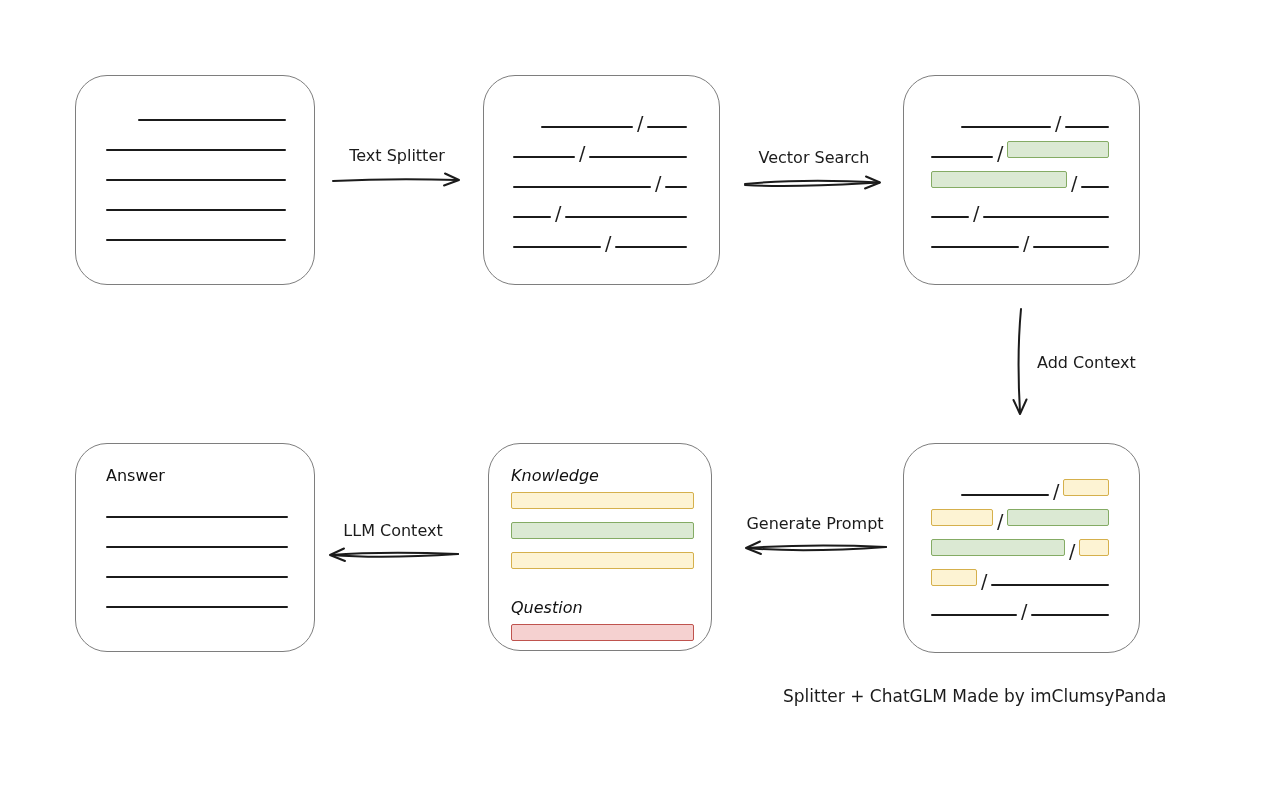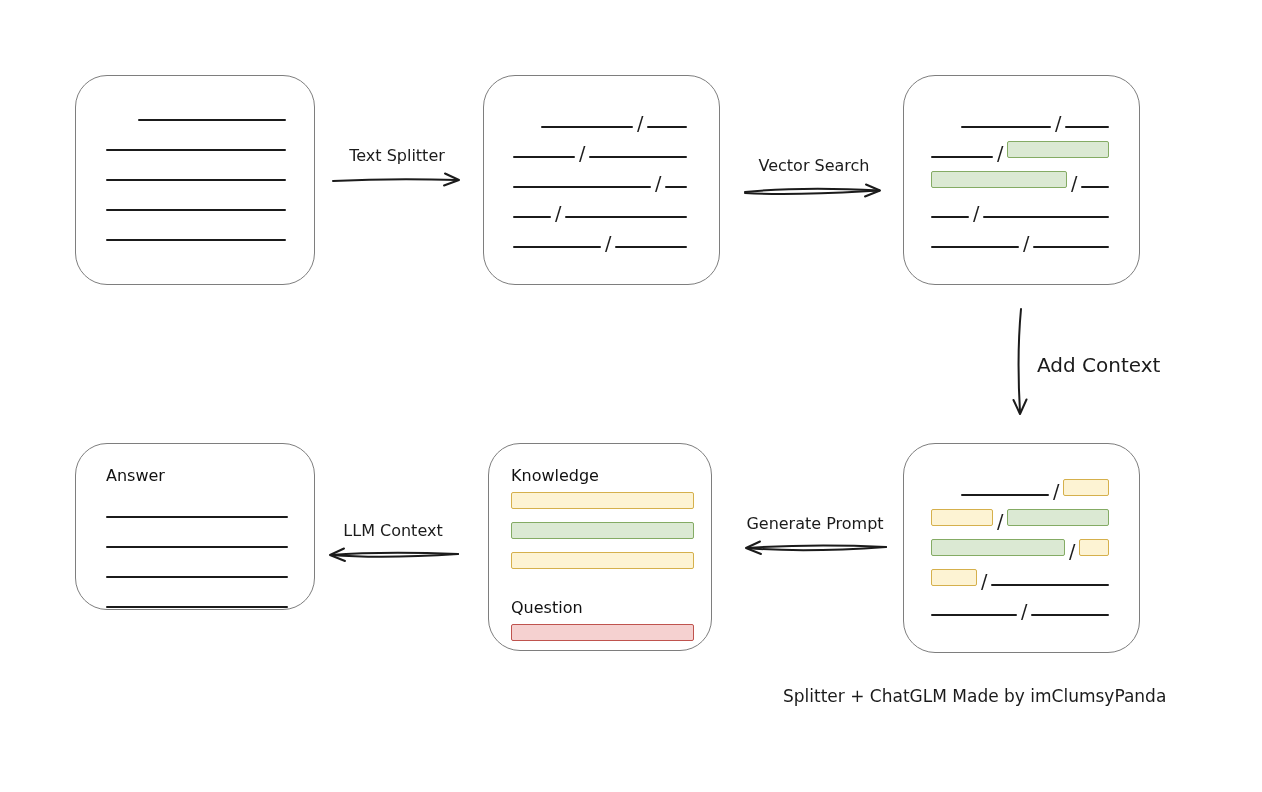--- a/index.html
+++ b/index.html
@@ -21,21 +21,21 @@
   .seg-slash {
     font-size:19px; line-height:15px; font-weight:400; color:#1b1b1b;
     margin:0 4px; transform:translateY(3px);
   }
   .seg-rect { height:17px; border:1.5px solid; border-radius:2px; box-sizing:border-box; }
   .arrow-group { position:absolute; text-align:center; }
   .arrow-label { font-size:16px; line-height:22px; white-space:nowrap; }
   .arrow-svg { display:block; margin:0 auto; }
   .arrow-svg path { fill:none; stroke:#1b1b1b; stroke-width:2; stroke-linecap:round; stroke-linejoin:round; }
   .vert-arrow { position:absolute; }
-  .side-label { position:absolute; font-size:20px; white-space:nowrap; }
+  .side-label { position:absolute; font-size:16px; white-space:nowrap; }
   .inbox-label { font-size:16px; line-height:24px; font-weight:400; color:#111; }
   .caption { position:absolute; font-size:17px; white-space:nowrap; color:#1b1b1b; }
 </style>
 </head>
 <body>
 
 <div class="canvas">
 
   <div class="box" style="left:75px; top:75px; width:240px; height:210px;">
     <div class="rows-content" style="padding:15px 0 0 30px;">
@@ -90,21 +90,21 @@
           <span class="seg-line" style="width: 122px;"></span>
         </div>
         <div class="seg-row">
           <span class="seg-line" style="width: 88px;"></span>
           <span class="seg-slash">/</span>
           <span class="seg-line" style="width: 72px;"></span>
         </div>
       </div>
   </div>
 
-  <div class="arrow-group" style="left:742px; top:155px; width:144px;">
+  <div class="arrow-group" style="left:742px; top:147px; width:144px;">
     <div class="arrow-label">Vector Search</div>
     <svg class="arrow-svg" width="144" height="26" viewBox="0 0 144 26">
       <path d="M3 15 C 48 10.5, 102 11.5, 137 13.5"></path>
       <path d="M3 16 C 55 19, 108 15, 137 13.5"></path>
       <path d="M124 7.5 L138 13.5 L123 19.5"></path>
     </svg>
   </div>
 
   <div class="box" style="left:903px; top:75px; width:237px; height:210px;">
     <div class="rows-content" style="padding:22px 0 0 27px;">
@@ -177,21 +177,21 @@
   <div class="arrow-group" style="left:740px; top:513px; width:150px;">
     <div class="arrow-label">Generate Prompt</div>
     <svg class="arrow-svg" width="150" height="26" viewBox="0 0 150 26">
       <path d="M146 12 C 100 10, 45 10.5, 7 13"></path>
       <path d="M146 12 C 96 15.5, 42 16, 7 13"></path>
       <path d="M20 6.5 L6 13 L21 19"></path>
     </svg>
   </div>
 
   <div class="box" style="left:488px; top:443px; width:224px; height:208px;">
-    <div class="rows-content" style="padding:20px 0 0 22px;">
+    <div class="rows-content" style="padding:20px 0 0 22px;font-style:italic;">
       <div class="inbox-label">Knowledge</div>
       <div style="margin-top:4px;">
           <div class="seg-row bar-row">
             <span class="seg-rect" style="width: 183px; background: rgb(253, 243, 211); border-color: rgb(213, 176, 76);"></span>
           </div>
           <div class="seg-row bar-row">
             <span class="seg-rect" style="width: 183px; background: rgb(219, 233, 211); border-color: rgb(132, 171, 100);"></span>
           </div>
           <div class="seg-row bar-row">
             <span class="seg-rect" style="width: 183px; background: rgb(253, 243, 211); border-color: rgb(213, 176, 76);"></span>
@@ -208,21 +208,21 @@
 
   <div class="arrow-group" style="left:325px; top:520px; width:136px;">
     <div class="arrow-label">LLM Context</div>
     <svg class="arrow-svg" width="136" height="26" viewBox="0 0 136 26">
       <path d="M133 12 C 90 10.5, 40 10.5, 6 13"></path>
       <path d="M133 12 C 88 15, 38 15.5, 6 13"></path>
       <path d="M19 6.5 L5 13 L20 19"></path>
     </svg>
   </div>
 
-  <div class="box" style="left:75px; top:443px; width:240px; height:167px;">
+  <div class="box" style="left:75px; top:443px; width:240px; height:209px;">
     <div class="rows-content" style="padding:20px 0 0 30px;">
       <div class="inbox-label">Answer</div>
       <div>
           <div class="seg-row">
             <span class="seg-line" style="width: 182px;"></span>
           </div>
           <div class="seg-row">
             <span class="seg-line" style="width: 182px;"></span>
           </div>
           <div class="seg-row">

